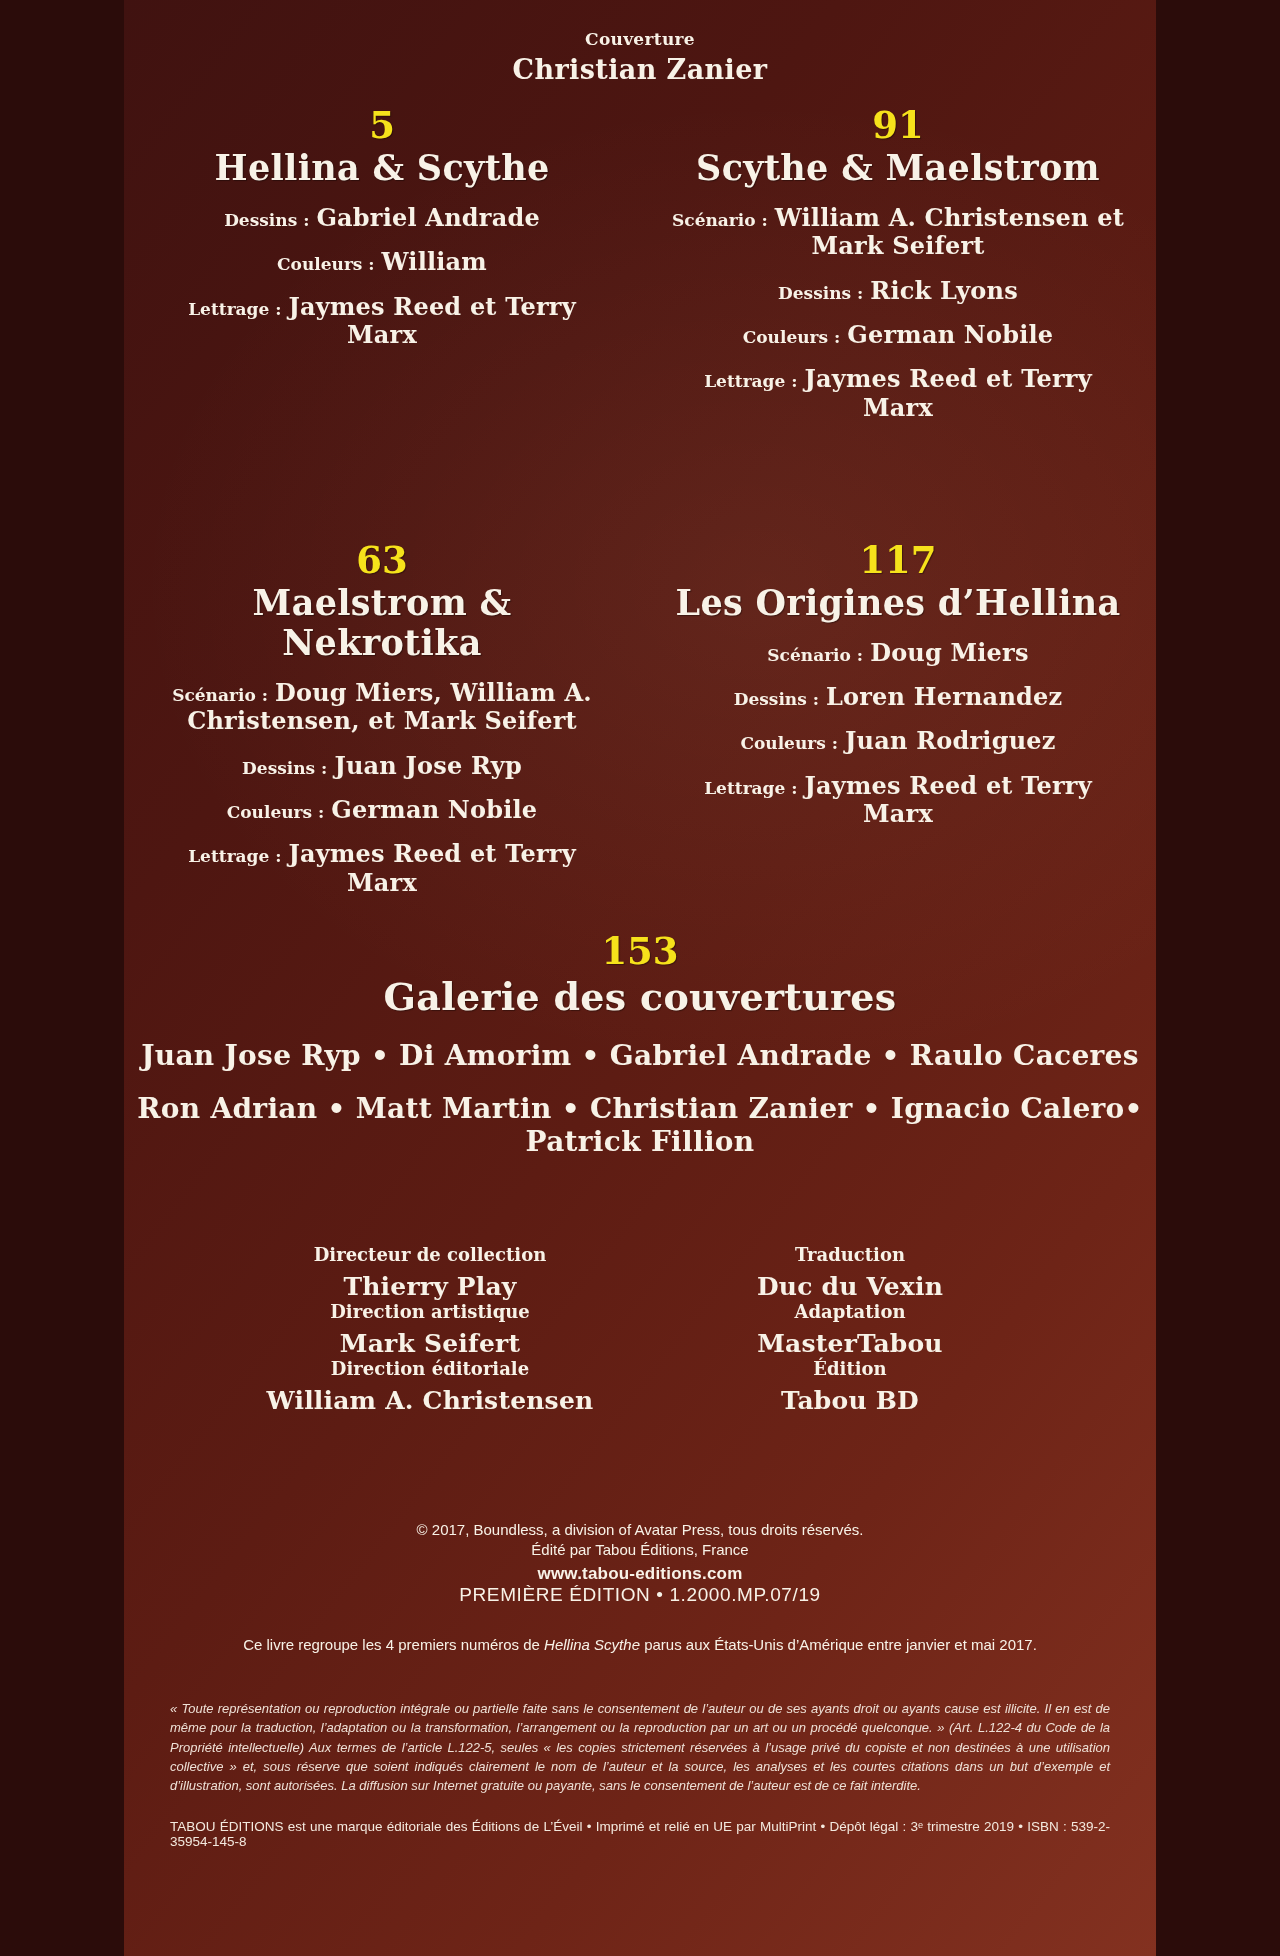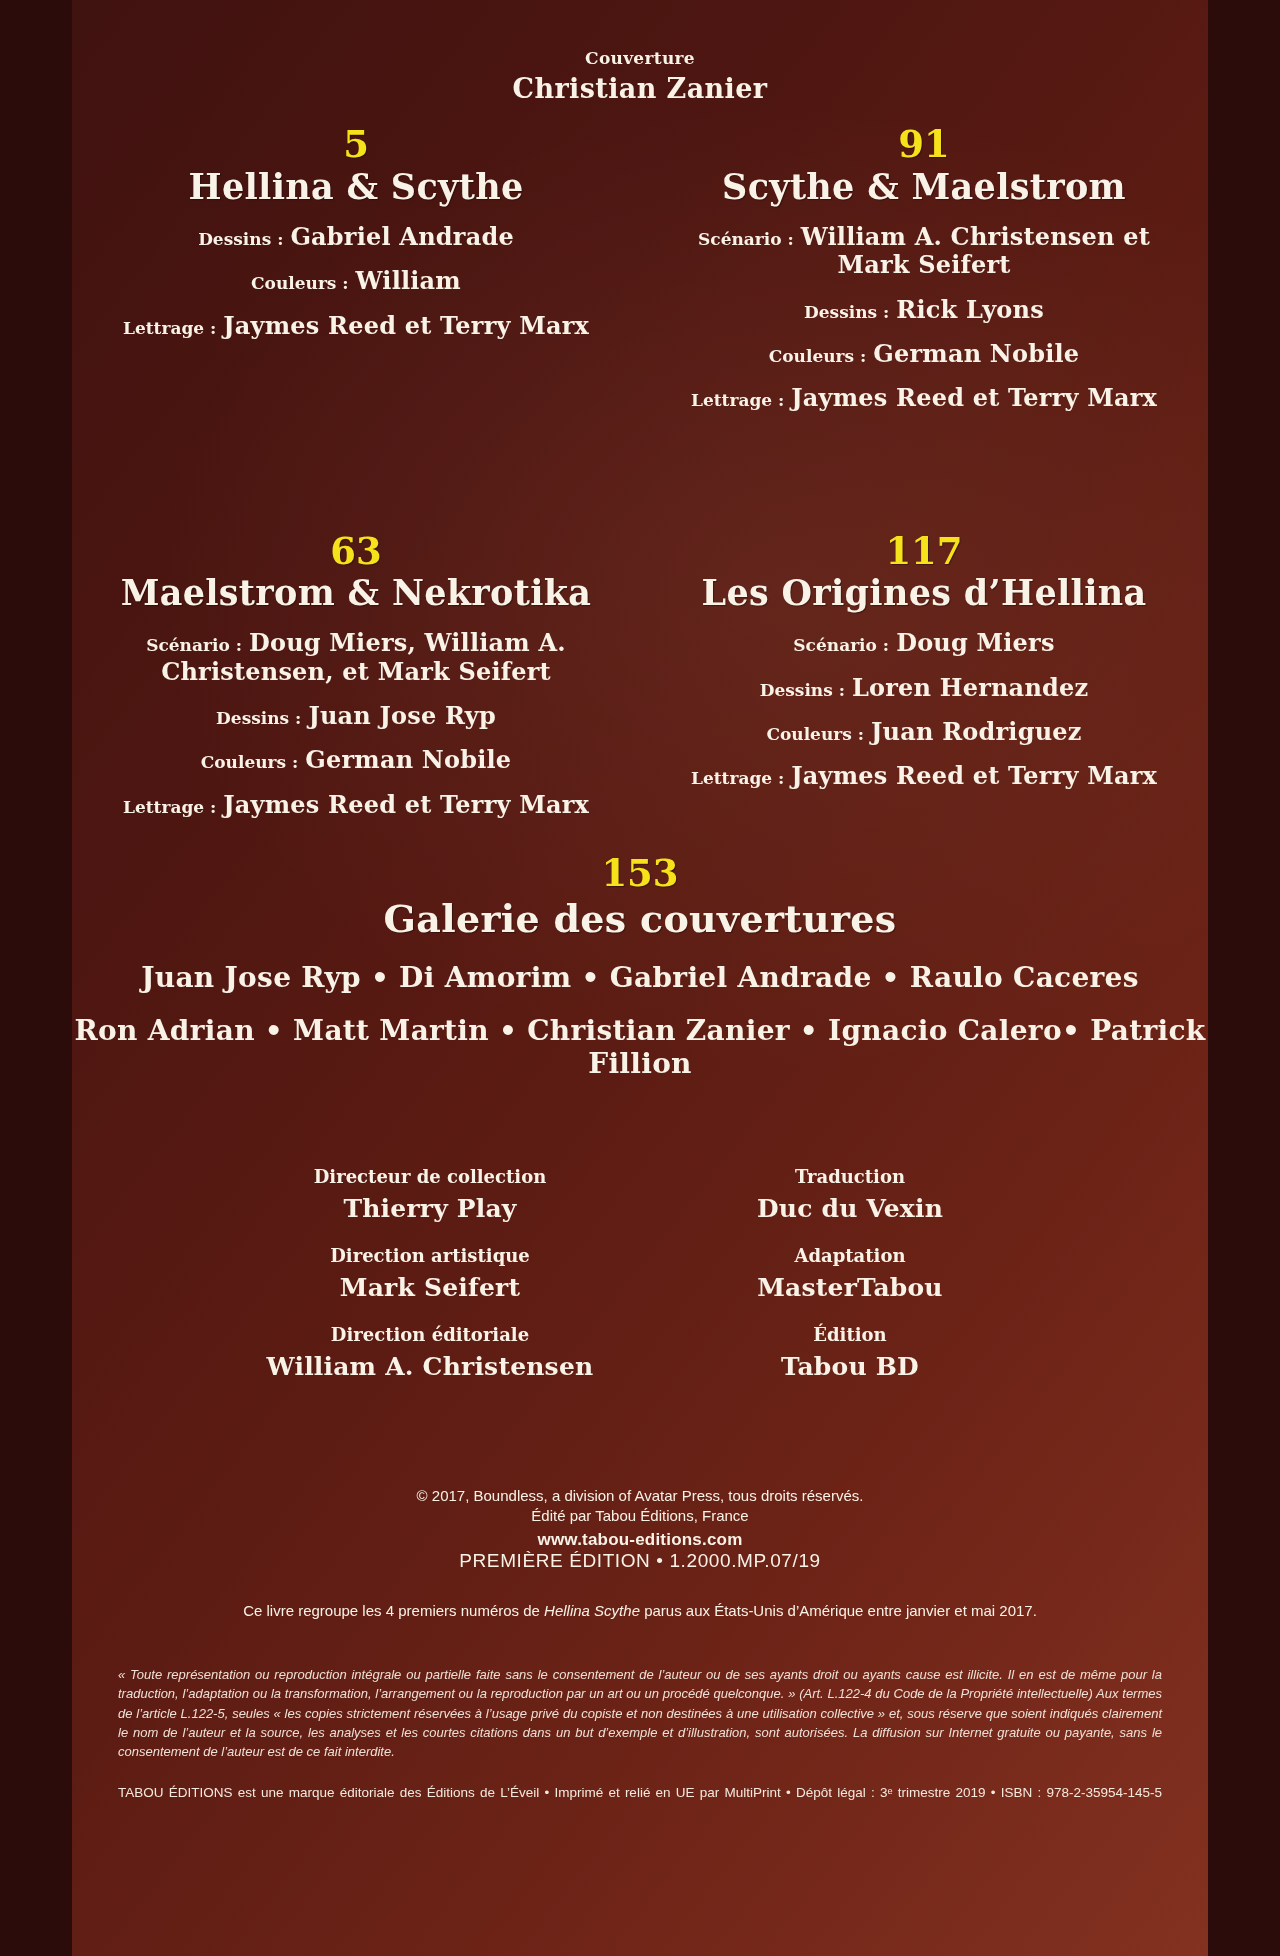--- a/index.html
+++ b/index.html
@@ -1,28 +1,28 @@
 <!DOCTYPE html>
 <html><head>
 <meta charset="utf-8">
 <style>
   * { box-sizing: border-box; }
   html, body { margin: 0; padding: 0; background: #2b0c0a; }
   .page {
     position: relative;
-    width: 1136px;
+    width: 1032px;
     height: 1956px;
     margin: 0 auto;
     overflow: hidden;
     color: #f8f2e7;
     background:
       radial-gradient(ellipse 900px 700px at 62% 30%, rgba(255,190,150,0.07), rgba(0,0,0,0) 70%),
       linear-gradient(128deg, #401210 0%, #4e1611 28%, #5d1c13 52%, #6e2417 75%, #833120 100%);
     font-family: "DejaVu Serif", "Liberation Serif", serif;
-    padding-top: 48px;
+    padding-top: 29px;
   }
   .center { text-align: center; }
 
   
   .gothic { font-family: "DejaVu Serif", serif; font-weight: bold; }
 
   .cover-label { font-size: 17px; letter-spacing: 0.3px; }
   .cover-artist { font-size: 27px; margin-top: 5px; letter-spacing: 0.4px; }
 
   .page-num {
@@ -53,21 +53,20 @@
 
   .gallery { margin-top: 34px; text-align: center; }
   .gallery-title { font-size: 38px; font-weight: bold; margin-top: 2px; letter-spacing: 0.3px; text-shadow: 1px 1px 1px rgba(0,0,0,0.35); }
   .gallery-artists { font-size: 28px; font-weight: bold; margin-top: 20px; letter-spacing: 0.3px; }
 
   .staff-grid {
     width: 840px;
     margin: 86px auto 0 auto;
     display: grid;
     grid-template-columns: 1fr 1fr;
-    row-gap: 22px;
     text-align: center;
   }
   .staff-role { font-size: 18px; font-weight: bold; }
   .staff-name { font-size: 25px; font-weight: bold; margin-top: 7px; letter-spacing: 0.2px; }
 
   .sans { font-family: "Liberation Sans", "DejaVu Sans", sans-serif; }
   .colophon { margin-top: 104px; text-align: center; }
   .copyright-line { font-size: 15px; line-height: 1.5; }
   .publisher-line { font-size: 15px; }
   .website-line { font-size: 17px; font-weight: bold; margin-top: 6px; letter-spacing: 0.2px; }
@@ -206,15 +205,15 @@
   <div class="colophon sans">
     <div class="copyright-line">© 2017, Boundless, a division of Avatar Press, tous droits réservés.</div>
     <div class="publisher-line">Édité par Tabou Éditions, France</div>
     <div class="website-line">www.tabou-editions.com</div>
     <div class="edition-line">PREMIÈRE ÉDITION • 1.2000.MP.07/19</div>
     <div class="note-line"><span>Ce livre regroupe les 4 premiers numéros de </span><span class="it">Hellina Scythe</span><span> parus aux États-Unis d’Amérique entre janvier et mai 2017.</span></div>
   </div>
 
   <p class="legal sans">« Toute représentation ou reproduction intégrale ou partielle faite sans le consentement de l’auteur ou de ses ayants droit ou ayants cause est illicite. Il en est de même pour la traduction, l’adaptation ou la transformation, l’arrangement ou la reproduction par un art ou un procédé quelconque. » (Art. L.122-4 du Code de la Propriété intellectuelle) Aux termes de l’article L.122-5, seules « les copies strictement réservées à l’usage privé du copiste et non destinées à une utilisation collective » et, sous réserve que soient indiqués clairement le nom de l’auteur et la source, les analyses et les courtes citations dans un but d’exemple et d’illustration, sont autorisées. La diffusion sur Internet gratuite ou payante, sans le consentement de l’auteur est de ce fait interdite.</p>
 
-  <p class="bottom-line sans">TABOU ÉDITIONS est une marque éditoriale des Éditions de L’Éveil • Imprimé et relié en UE par MultiPrint • Dépôt légal : 3ᵉ trimestre 2019 • ISBN : 978-2-35954-145-5</p>
+  <p class="bottom-line sans">TABOU ÉDITIONS est une marque éditoriale des Éditions de L’Éveil • Imprimé et relié en UE par MultiPrint • Dépôt légal : 3ᵉ trimestre 2019 • ISBN : 539-2-35954-145-8</p>
 
 </div>
 
 </body></html>

